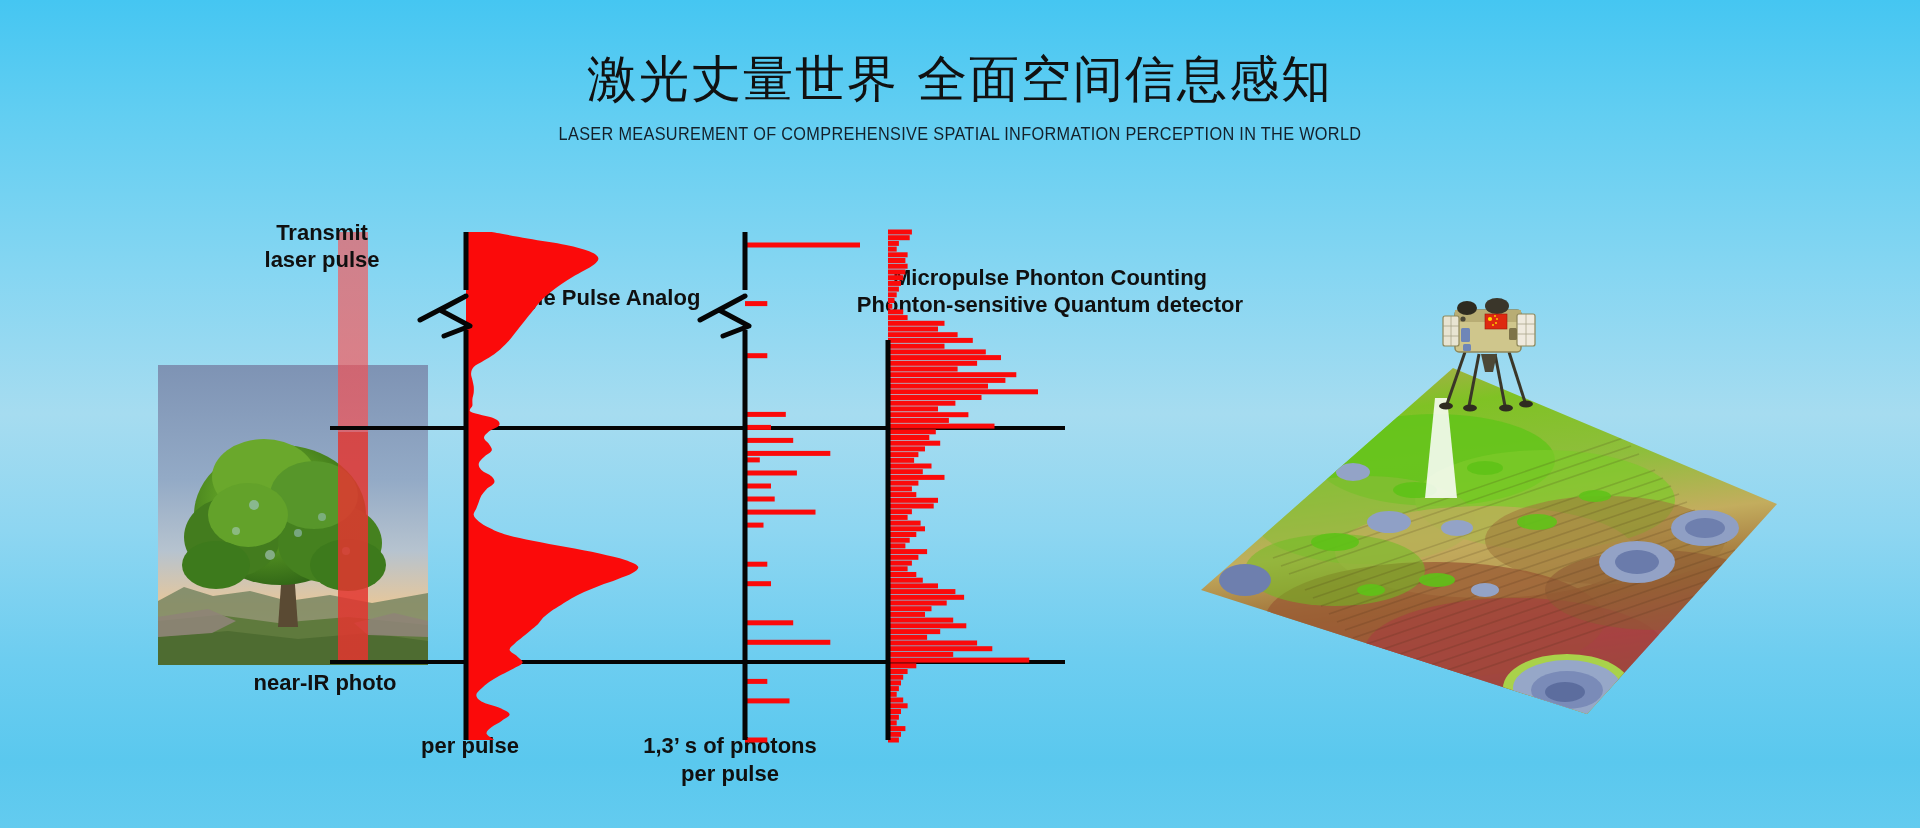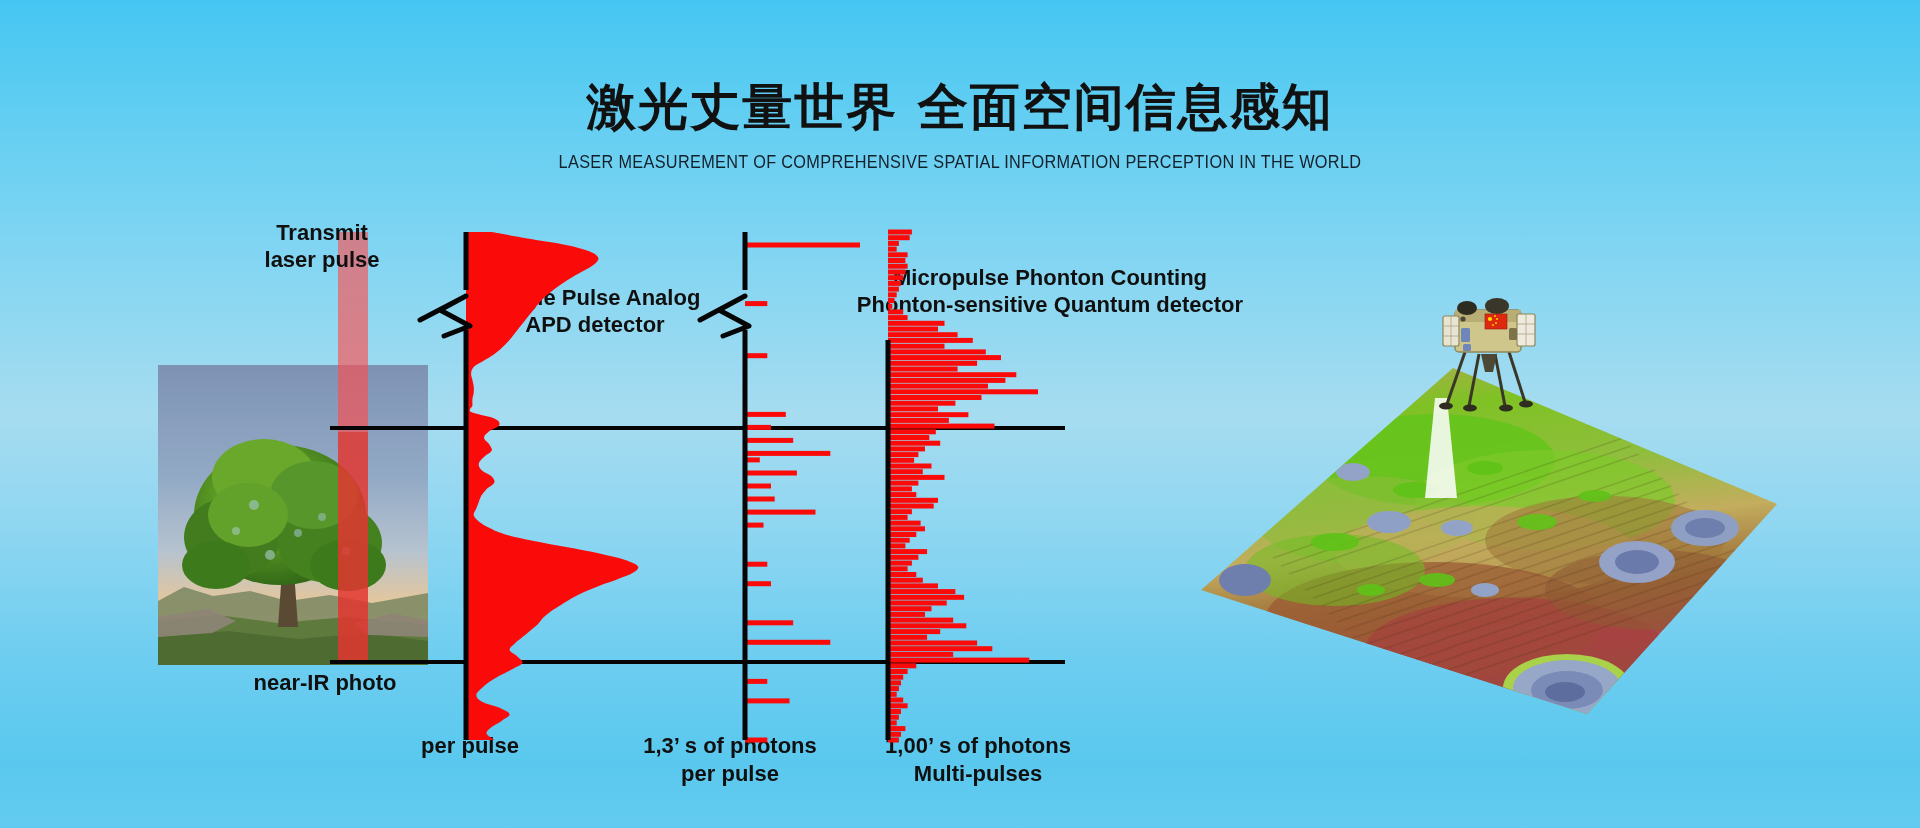--- a/index.html
+++ b/index.html
@@ -15,22 +15,22 @@
         #8ed6f1 64%,
         #6ccdf0 80%,
         #5ac8ee 92%,
         #63cbef 100%);
     position:relative;
   }
 
   
   #header { position:absolute; left:0; top:0; width:1920px; text-align:center; }
   #title {
-    margin-top:80px;
-    font-size:50px; font-weight:bold; color:#111;
+    margin-top:52px;
+    font-size:50px; font-weight:normal; color:#111;
     letter-spacing:2px; line-height:1.1;
     font-family:"DejaVu Sans","Liberation Sans",sans-serif;
   }
   #subtitle {
     margin-top:17px;
     font-size:17.5px; color:#14202a; letter-spacing:.35px;
     font-family:"Liberation Sans","DejaVu Sans",sans-serif;
     transform:scaleX(.93); transform-origin:center;
   }
 
@@ -141,38 +141,33 @@
     <div>near-IR photo</div>
   </div>
 
   <div class="abs lbl" id="lbl-transmit">
     <div>Transmit</div>
     <div>laser pulse</div>
   </div>
 
   <div class="abs lbl" id="lbl-single">
     <div>Single Pulse Analog</div>
-    <div>APD detector</div>
   </div>
 
   <div class="abs lbl" id="lbl-micro">
     <div>Micropulse Phonton Counting</div>
     <div>Phonton-sensitive Quantum detector</div>
   </div>
 
   <div class="abs cap" id="cap-1">
     <div>per pulse</div>
   </div>
   <div class="abs cap" id="cap-2">
     <div>1,3’ s of photons</div>
     <div>per pulse</div>
-  </div>
-  <div class="abs cap" id="cap-3">
-    <div>1,00’ s of photons</div>
-    <div>Multi-pulses</div>
   </div>
 
   <div class="abs href" id="href-top"></div>
   <div class="abs href" id="href-bot"></div>
 
   <svg class="abs" id="plots" viewBox="0 0 1920 828">
     <g id="g-plot1">
       <path id="wave1" fill="#fb0a0a" stroke="none" d="M466,232 L491.7,232.0 C497.7,233.1 515.2,236.3 527.6,238.4 C540.0,240.6 555.9,242.7 566.1,244.9 C576.4,247.0 583.9,249.1 589.2,251.3 C594.6,253.4 597.4,255.6 598.2,257.7 C599.1,259.9 596.7,262.0 594.4,264.2 C592.0,266.3 587.7,268.4 584.1,270.6 C580.5,272.7 576.2,274.9 572.5,277.0 C568.9,279.2 565.5,281.3 562.3,283.4 C559.1,285.6 556.1,287.7 553.3,289.9 C550.5,292.0 547.9,294.2 545.6,296.3 C543.2,298.4 541.1,300.6 539.2,302.7 C537.2,304.9 535.7,307.0 534.0,309.2 C532.3,311.3 530.6,313.5 528.9,315.6 C527.2,317.7 525.5,319.9 523.8,322.0 C522.0,324.2 520.3,326.3 518.6,328.5 C516.9,330.6 515.2,332.7 513.5,334.9 C511.8,337.0 510.3,339.2 508.4,341.3 C506.4,343.5 504.3,345.6 501.9,347.7 C499.6,349.9 497.2,352.0 494.2,354.2 C491.2,356.3 487.4,358.5 484.0,360.6 C480.5,362.8 475.8,364.9 473.7,367.0 C471.6,369.2 471.3,371.3 471.1,373.5 C470.9,375.6 472.0,377.8 472.4,379.9 C472.8,382.0 473.5,384.2 473.7,386.3 C473.9,388.5 473.9,390.6 473.7,392.8 C473.5,394.9 472.6,397.0 472.4,399.2 C472.2,401.3 472.6,403.5 472.4,405.6 C472.2,407.8 467.5,409.9 471.1,412.1 C474.8,414.2 489.5,416.3 494.2,418.5 C498.9,420.6 500.2,422.8 499.4,424.9 C498.5,427.1 491.7,429.2 489.1,431.3 C486.5,433.5 484.0,435.6 484.0,437.8 C484.0,439.9 487.8,442.1 489.1,444.2 C490.4,446.3 492.5,448.5 491.7,450.6 C490.8,452.8 486.1,454.9 484.0,457.1 C481.8,459.2 479.3,461.4 478.8,463.5 C478.4,465.6 479.3,467.8 481.4,469.9 C483.5,472.1 489.5,474.2 491.7,476.4 C493.8,478.5 495.1,480.6 494.2,482.8 C493.4,484.9 488.7,487.1 486.5,489.2 C484.4,491.4 482.7,493.5 481.4,495.6 C480.1,497.8 479.7,499.9 478.8,502.1 C478.0,504.2 477.1,506.4 476.3,508.5 C475.4,510.6 473.3,512.8 473.7,514.9 C474.1,517.1 476.3,519.2 478.8,521.4 C481.4,523.5 484.8,525.7 489.1,527.8 C493.4,529.9 497.2,532.1 504.5,534.2 C511.8,536.4 522.5,538.5 532.7,540.7 C543.0,542.8 555.0,544.9 566.1,547.1 C577.2,549.2 589.7,551.4 599.5,553.5 C609.3,555.7 618.7,557.8 625.2,559.9 C631.6,562.1 636.7,564.2 638.0,566.4 C639.3,568.5 636.3,570.7 632.9,572.8 C629.4,575.0 623.0,577.1 617.5,579.2 C611.9,581.4 605.1,583.5 599.5,585.7 C593.9,587.8 588.8,590.0 584.1,592.1 C579.4,594.2 575.1,596.4 571.3,598.5 C567.4,600.7 564.4,602.8 561.0,605.0 C557.6,607.1 553.7,609.2 550.7,611.4 C547.7,613.5 545.2,615.7 543.0,617.8 C540.9,620.0 540.0,622.1 537.9,624.3 C535.7,626.4 532.7,628.5 530.2,630.7 C527.6,632.8 525.0,635.0 522.5,637.1 C519.9,639.3 516.9,641.4 514.8,643.5 C512.6,645.7 509.2,647.8 509.6,650.0 C510.1,652.1 515.2,654.3 517.3,656.4 C519.5,658.5 523.3,660.7 522.5,662.8 C521.6,665.0 516.1,667.1 512.2,669.3 C508.4,671.4 503.2,673.6 499.4,675.7 C495.5,677.8 492.1,680.0 489.1,682.1 C486.1,684.3 483.5,686.4 481.4,688.6 C479.3,690.7 476.3,692.8 476.3,695.0 C476.3,697.1 477.6,699.3 481.4,701.4 C485.3,703.6 494.7,705.7 499.4,707.8 C504.1,710.0 509.2,712.1 509.6,714.3 C510.1,716.4 504.9,718.6 501.9,720.7 C498.9,722.9 494.2,725.0 491.7,727.1 C489.1,729.3 486.1,731.4 486.5,733.6 C487.0,735.7 493.0,738.9 494.2,740.0 L466,740 Z"></path>
       <line x1="466" y1="232" x2="466" y2="290" stroke="#050505" stroke-width="5"></line>
       <polyline points="420,320 466,296 440,310 470,326 444,336" fill="none" stroke="#050505" stroke-width="5" stroke-linejoin="round" stroke-linecap="round"></polyline>

